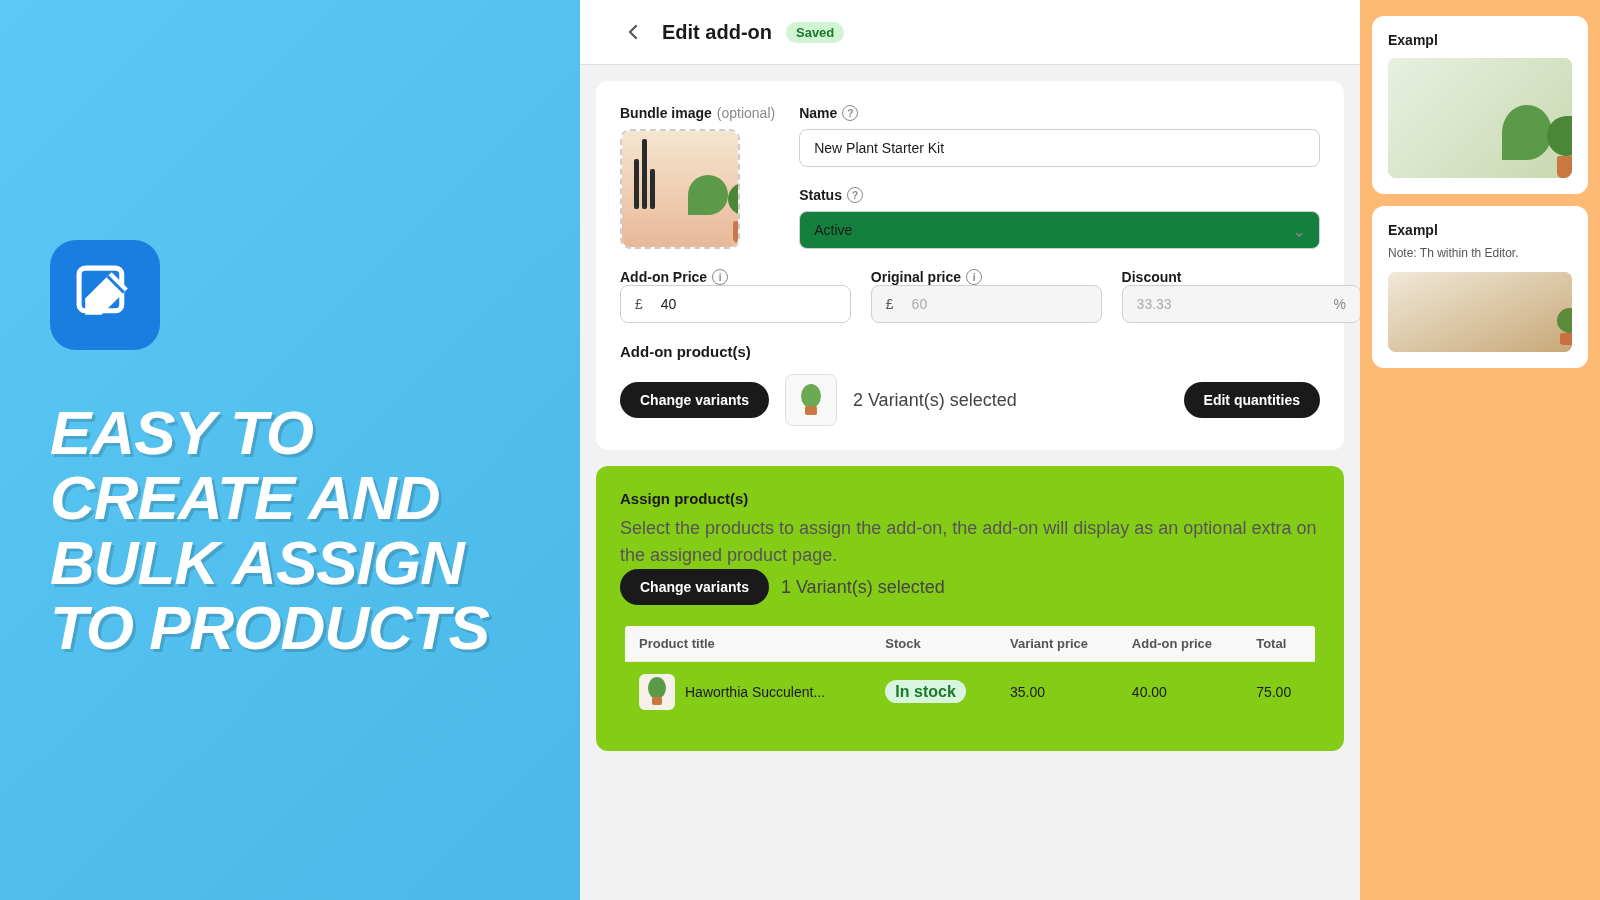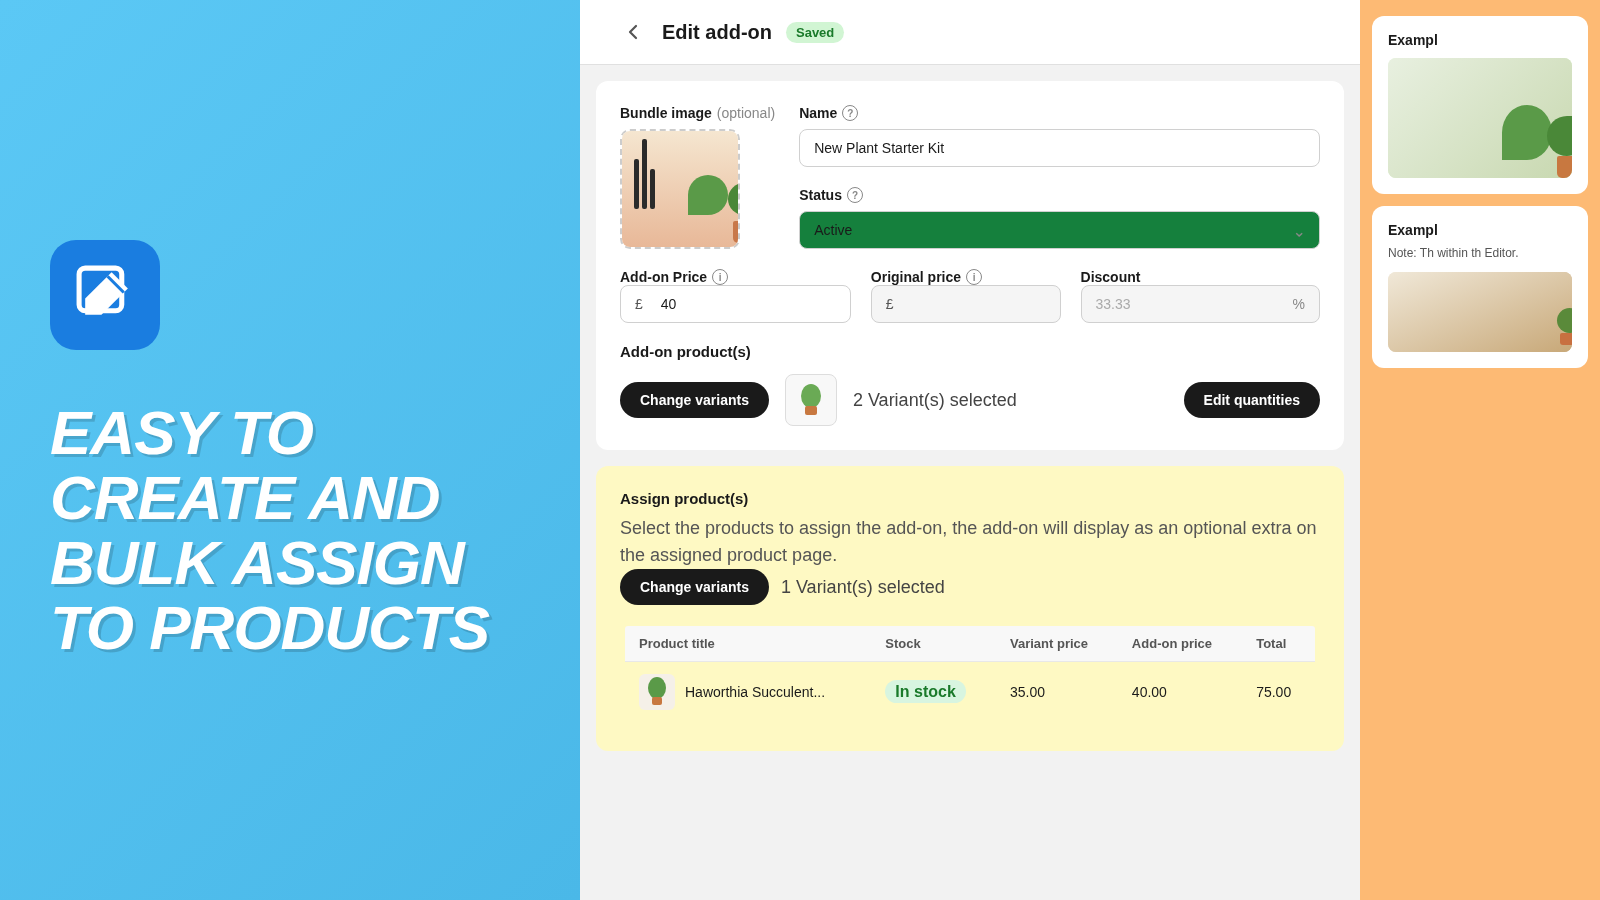--- a/index.html
+++ b/index.html
@@ -328,21 +328,21 @@
       margin-left: auto;
     }
 
     .variants-selected-text {
       font-size: 18px;
       color: #444;
     }
 
     
     .assign-card {
-      background: #fef9c3;
+      background: #84cc16;
       border-radius: 12px;
       margin: 0 16px 16px;
       padding: 24px;
     }
 
     .assign-title {
       font-size: 15px;
       font-weight: 700;
       color: #1a1a1a;
       margin-bottom: 8px;
@@ -573,20 +573,21 @@
             </div>
           </div>
 
           <div class="price-group">
             <div class="form-label">
               <span>Original price</span>
               <span class="info-icon">i</span>
             </div>
             <div class="price-input-wrapper disabled">
               <span class="currency-symbol">£</span>
+              <input type="text" class="price-value muted" value="60" style="color: rgb(170, 170, 170);">
             </div>
           </div>
 
           <div class="price-group">
             <div class="form-label">Discount</div>
             <div class="price-input-wrapper disabled">
               <input type="text" class="price-value muted" value="33.33" readonly="" style="color: rgb(170, 170, 170); padding-left: 14px;">
               <span class="percent-symbol">%</span>
             </div>
           </div>

